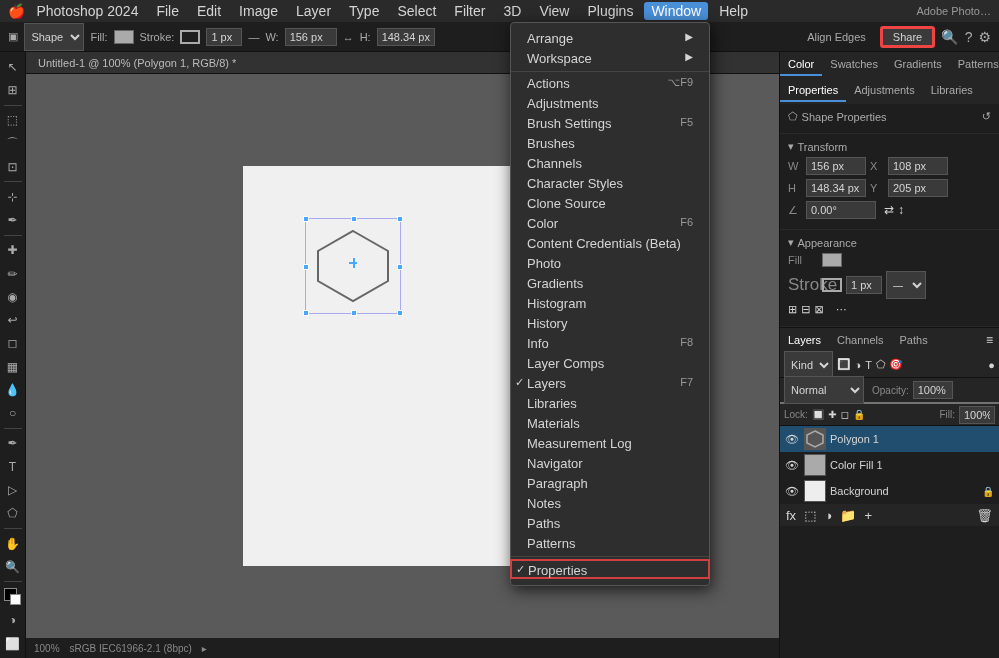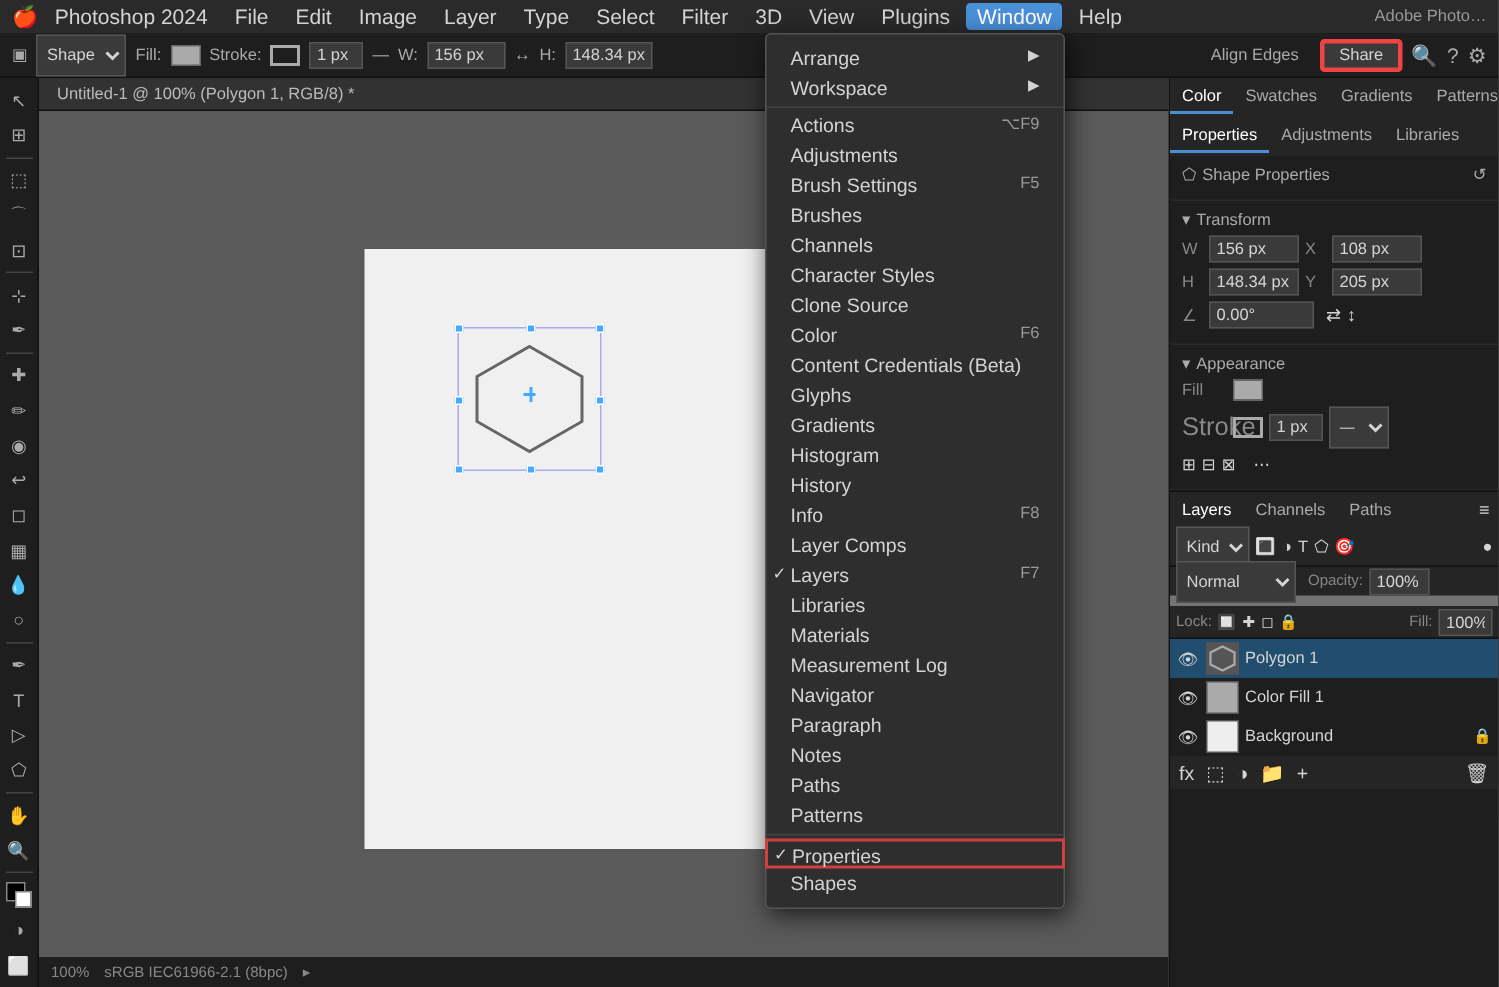--- a/index.html
+++ b/index.html
@@ -498,21 +498,21 @@
         <select class="layers-select">
           <option>Kind</option>
         </select>
         <span style="font-size:11px;cursor:pointer;">🔳</span>
         <span style="font-size:11px;cursor:pointer;">◑</span>
         <span style="font-size:11px;cursor:pointer;">T</span>
         <span style="font-size:11px;cursor:pointer;">⬠</span>
         <span style="font-size:11px;cursor:pointer;">🎯</span>
         <span style="font-size:11px;cursor:pointer;margin-left:auto;">●</span>
       </div>
-      <div class="layers-toolbar" style="border-bottom:7px solid #737373;">
+      <div class="layers-toolbar" style="border-bottom:2px solid #737373;">
         <select class="layers-select" style="width:80px;">
           <option>Normal</option>
         </select>
         <span style="font-size:10px;color:#888;margin-left:4px;">Opacity:</span>
         <input class="panel-input" value="100%" style="width: 40px;">
       </div>
       <div class="layers-toolbar" style="font-size:10px;height:22px;">
         <span style="color:#888;">Lock:</span>
         <span style="cursor:pointer;">🔲</span>
         <span style="cursor:pointer;">✚</span>
@@ -593,21 +593,21 @@
       <span>Clone Source</span>
     </div>
     <div class="menu-entry">
       <span>Color</span>
       <span class="shortcut">F6</span>
     </div>
     <div class="menu-entry">
       <span>Content Credentials (Beta)</span>
     </div>
     <div class="menu-entry">
-      <span>Glyphs</span>
+      <span>Photo</span>
     </div>
     <div class="menu-entry">
       <span>Gradients</span>
     </div>
     <div class="menu-entry">
       <span>Histogram</span>
     </div>
     <div class="menu-entry">
       <span>History</span>
     </div>
@@ -645,19 +645,16 @@
     </div>
     <div class="menu-entry">
       <span>Patterns</span>
     </div>
   </div>
 
   <div class="menu-section" style="position:relative;">
     <div class="menu-entry checked" style="border:2px solid #d04040;padding:2px 16px;margin:0 -1px;">
       <span>Properties</span>
     </div>
-    <div class="menu-entry">
-      <span>Shapes</span>
-    </div>
 
   </div>
 
 </div>
 
 </body></html>

